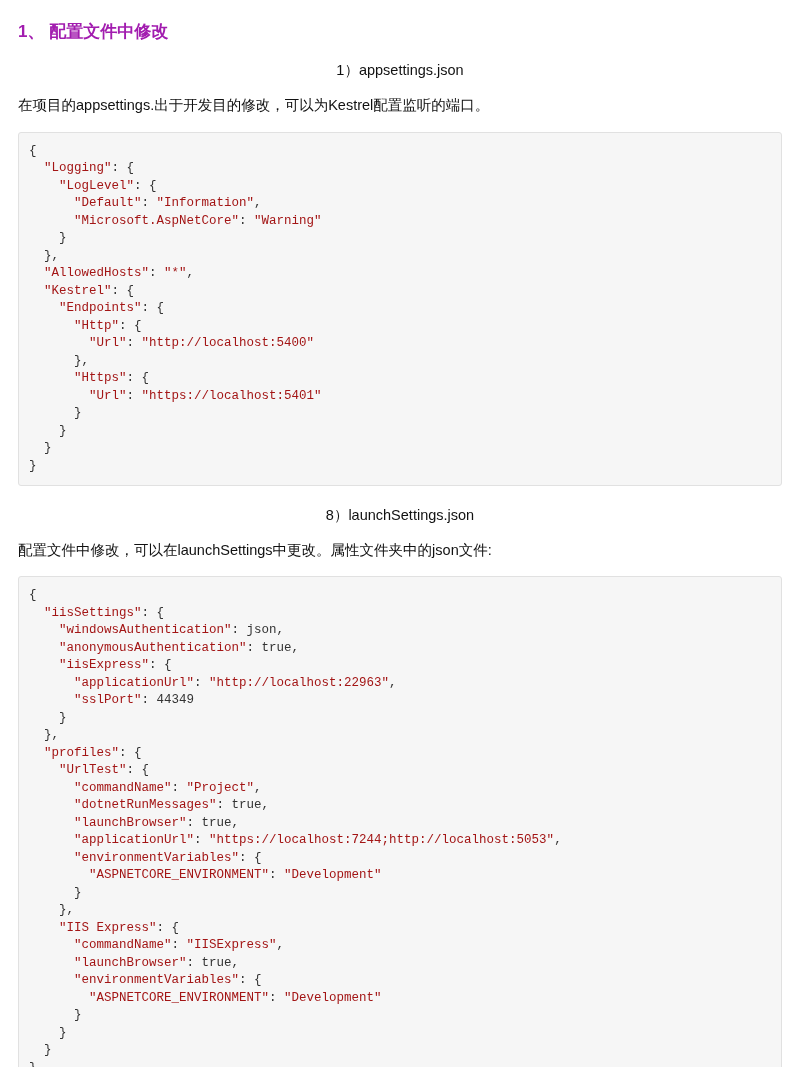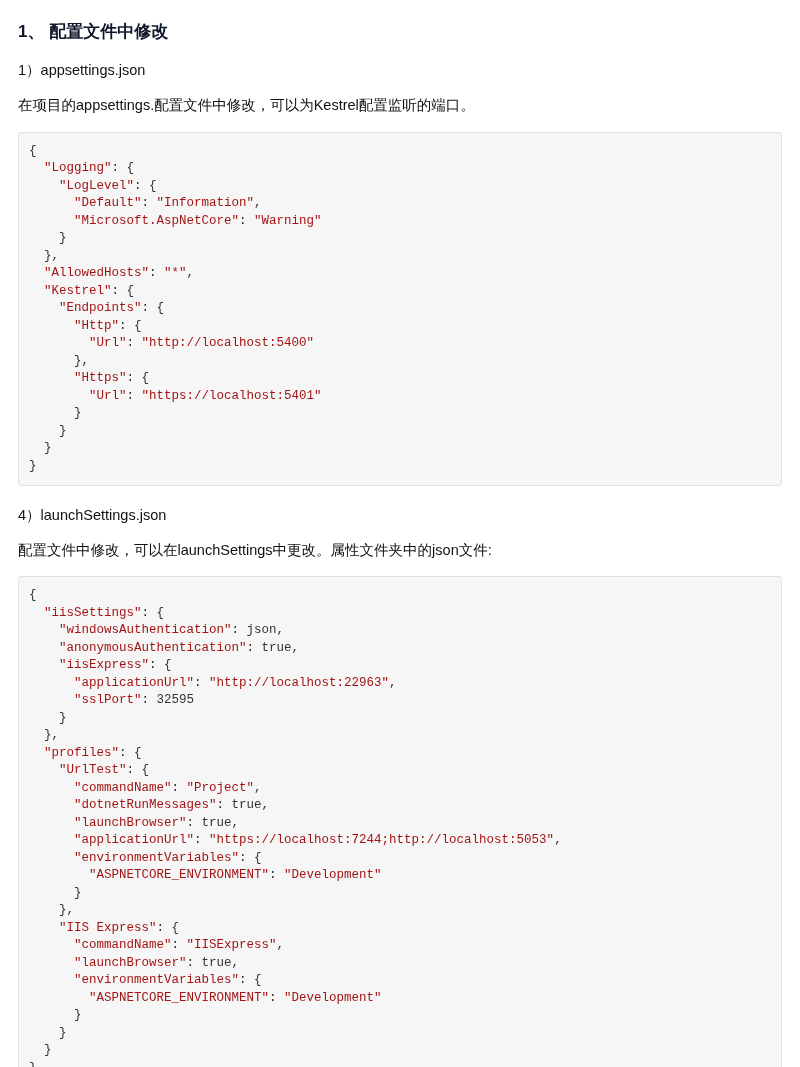--- a/index.html
+++ b/index.html
@@ -10,26 +10,27 @@
     background: #fff;
     color: #333;
     font-size: 14.5px;
     line-height: 1.6;
     width: 800px;
   }
   h3.section {
     font-size: 17px;
     font-weight: 600;
     margin: 0 0 14px 0;
-    color: #0f172a;
+    color: #a21caf;
   }
   .subhead {
     font-size: 14.5px;
     margin: 0 0 12px 0;
     color: #111;
+    text-align: center;
   }
   p.desc {
     margin: 0 0 14px 0;
     color: #111;
   }
   pre.code {
     background: #f6f6f6;
     border: 1px solid #e1e1e1;
     border-radius: 3px;
     padding: 10px 10px;
@@ -43,50 +44,50 @@
   }
   pre.code .k { color: #a31515; }   
   pre.code .v { color: #333; }
 </style>
 </head>
 <body>
 
 <h3 class="section">1、 配置文件中修改</h3>
 
 <div class="subhead">1）appsettings.json</div>
-<p class="desc">在项目的appsettings.配置文件中修改，可以为Kestrel配置监听的端口。</p>
+<p class="desc">在项目的appsettings.出于开发目的修改，可以为Kestrel配置监听的端口。</p>
 <pre class="code"><span class="v">{</span>
 <span class="v">  </span><span class="k">"Logging"</span><span class="v">: {</span>
 <span class="v">    </span><span class="k">"LogLevel"</span><span class="v">: {</span>
 <span class="v">      </span><span class="k">"Default"</span><span class="v">: </span><span class="k">"Information"</span><span class="v">,</span>
 <span class="v">      </span><span class="k">"Microsoft.AspNetCore"</span><span class="v">: </span><span class="k">"Warning"</span>
 <span class="v">    }</span>
 <span class="v">  },</span>
 <span class="v">  </span><span class="k">"AllowedHosts"</span><span class="v">: </span><span class="k">"*"</span><span class="v">,</span>
 <span class="v">  </span><span class="k">"Kestrel"</span><span class="v">: {</span>
 <span class="v">    </span><span class="k">"Endpoints"</span><span class="v">: {</span>
 <span class="v">      </span><span class="k">"Http"</span><span class="v">: {</span>
 <span class="v">        </span><span class="k">"Url"</span><span class="v">: </span><span class="k">"http://localhost:5400"</span>
 <span class="v">      },</span>
 <span class="v">      </span><span class="k">"Https"</span><span class="v">: {</span>
 <span class="v">        </span><span class="k">"Url"</span><span class="v">: </span><span class="k">"https://localhost:5401"</span>
 <span class="v">      }</span>
 <span class="v">    }</span>
 <span class="v">  }</span>
 <span class="v">}</span></pre>
 
-<div class="subhead">4）launchSettings.json</div>
+<div class="subhead">8）launchSettings.json</div>
 <p class="desc">配置文件中修改，可以在launchSettings中更改。属性文件夹中的json文件:</p>
 <pre class="code"><span class="v">{</span>
 <span class="v">  </span><span class="k">"iisSettings"</span><span class="v">: {</span>
 <span class="v">    </span><span class="k">"windowsAuthentication"</span><span class="v">: json,</span>
 <span class="v">    </span><span class="k">"anonymousAuthentication"</span><span class="v">: true,</span>
 <span class="v">    </span><span class="k">"iisExpress"</span><span class="v">: {</span>
 <span class="v">      </span><span class="k">"applicationUrl"</span><span class="v">: </span><span class="k">"http://localhost:22963"</span><span class="v">,</span>
-<span class="v">      </span><span class="k">"sslPort"</span><span class="v">: 32595</span>
+<span class="v">      </span><span class="k">"sslPort"</span><span class="v">: 44349</span>
 <span class="v">    }</span>
 <span class="v">  },</span>
 <span class="v">  </span><span class="k">"profiles"</span><span class="v">: {</span>
 <span class="v">    </span><span class="k">"UrlTest"</span><span class="v">: {</span>
 <span class="v">      </span><span class="k">"commandName"</span><span class="v">: </span><span class="k">"Project"</span><span class="v">,</span>
 <span class="v">      </span><span class="k">"dotnetRunMessages"</span><span class="v">: true,</span>
 <span class="v">      </span><span class="k">"launchBrowser"</span><span class="v">: true,</span>
 <span class="v">      </span><span class="k">"applicationUrl"</span><span class="v">: </span><span class="k">"https://localhost:7244;http://localhost:5053"</span><span class="v">,</span>
 <span class="v">      </span><span class="k">"environmentVariables"</span><span class="v">: {</span>
 <span class="v">        </span><span class="k">"ASPNETCORE_ENVIRONMENT"</span><span class="v">: </span><span class="k">"Development"</span>

